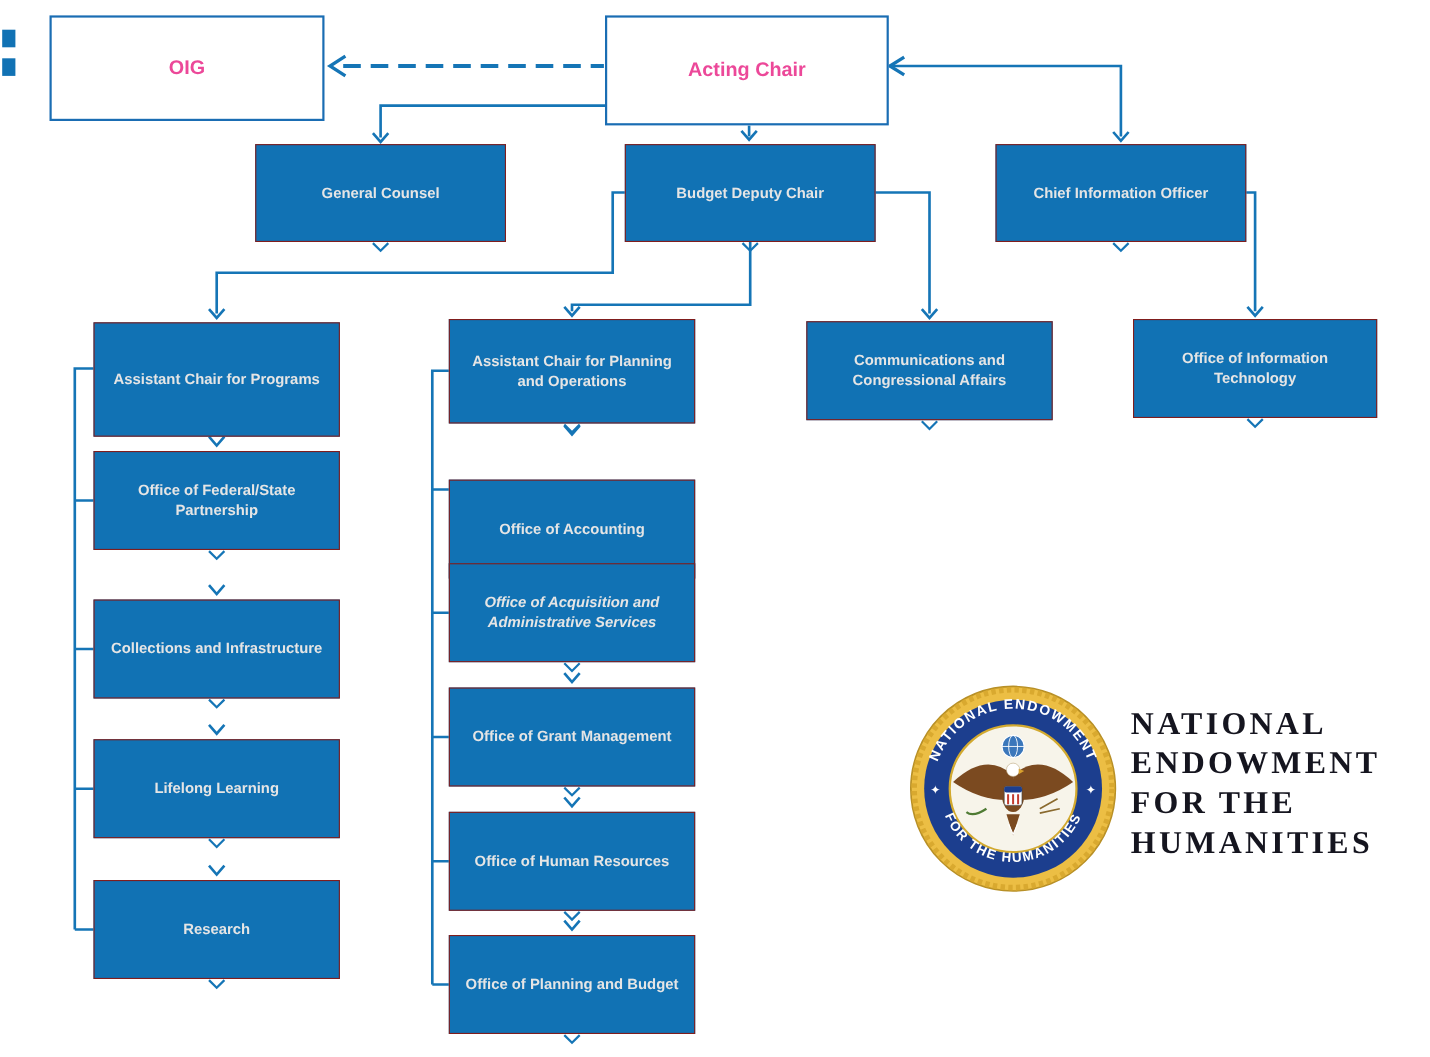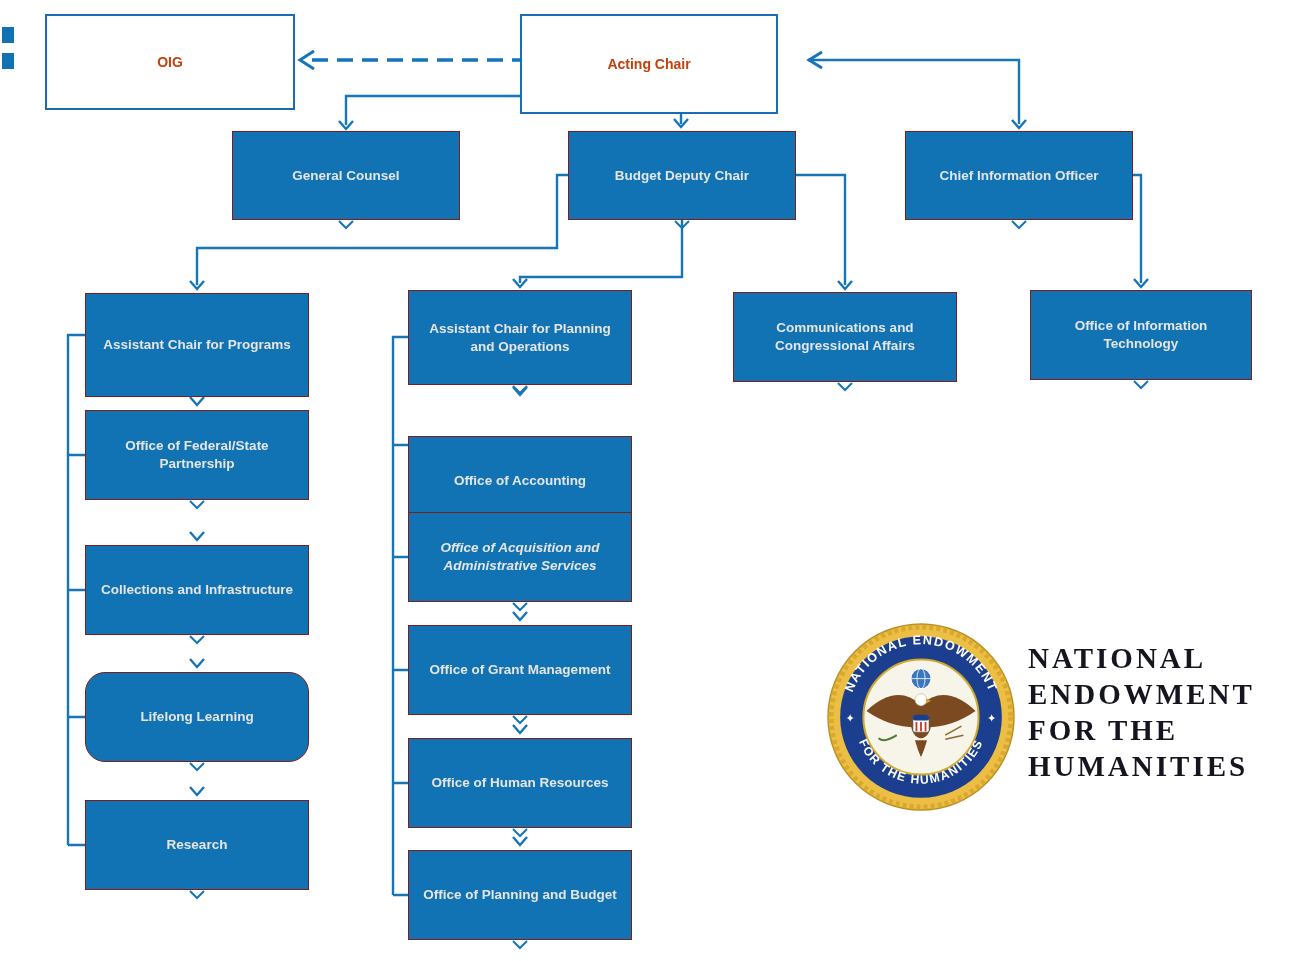--- a/index.html
+++ b/index.html
@@ -8,21 +8,21 @@
     position:relative; width:1300px; height:961px; background:#ffffff;
     font-family:"Liberation Sans","DejaVu Sans",sans-serif; overflow:hidden;
   }
   svg.layer { position:absolute; left:0; top:0; width:1300px; height:961px; }
   .node {
     position:absolute; display:flex; align-items:center; justify-content:center;
     text-align:center; box-sizing:border-box; padding:4px 12px;
     font-weight:bold; font-size:13.5px; line-height:1.3;
   }
   .node.blue { background:#1172b4; color:#e5e5e5; border:1px solid #7f1d1d; }
-  .node.white { background:#ffffff; border:2px solid #1a6db3; color:#c2410c; font-size:14px; }
+  .node.white { background:#ffffff; border:2px solid #1a6db3; color:#ec4899; font-size:18px; }
   .wordmark {
     position:absolute; left:1028px; top:640px;
     font-family:"Liberation Serif","DejaVu Serif",serif;
     font-weight:bold; font-size:29px; line-height:36px;
     letter-spacing:3px; color:#15151f;
   }
   .wordmark div { white-space:nowrap; }
   .seal { position:absolute; left:826px; top:622px; width:190px; height:190px; }
   .artifact { position:absolute; background:#1172b4; }
 </style>
@@ -107,21 +107,21 @@
         <polyline points="513,837 520,845 527,837" stroke="#1575b6" stroke-width="2.4" fill="none"></polyline>
       </g>
   </svg>
 
   <div class="artifact" style="left:2px; top:27px; width:12px; height:16px;"></div>
   <div class="artifact" style="left:2px; top:53px; width:12px; height:16px;"></div>
 
   <div class="node white" style="left:45px; top:14px; width:250px; height:96px;">
     <span>OIG</span>
   </div>
-  <div class="node white" style="left:520px; top:14px; width:258px; height:100px;align-items:center;">
+  <div class="node white" style="left:550px; top:14px; width:258px; height:100px;align-items:center;">
     <span>Acting Chair</span>
   </div>
   <div class="node blue" style="left:232px; top:131px; width:228px; height:89px;">
     <span>General Counsel</span>
   </div>
   <div class="node blue" style="left:568px; top:131px; width:228px; height:89px;">
     <span>Budget Deputy Chair</span>
   </div>
   <div class="node blue" style="left:905px; top:131px; width:228px; height:89px;">
     <span>Chief Information Officer</span>
@@ -137,21 +137,21 @@
   </div>
   <div class="node blue" style="left:1030px; top:290px; width:222px; height:90px;">
     <span>Office of Information Technology</span>
   </div>
   <div class="node blue" style="left:85px; top:410px; width:224px; height:90px;">
     <span>Office of Federal/State Partnership</span>
   </div>
   <div class="node blue" style="left:85px; top:545px; width:224px; height:90px;">
     <span>Collections and Infrastructure</span>
   </div>
-  <div class="node blue" style="left:85px; top:672px; width:224px; height:90px;border-radius:20px;">
+  <div class="node blue" style="left:85px; top:672px; width:224px; height:90px;">
     <span>Lifelong Learning</span>
   </div>
   <div class="node blue" style="left:85px; top:800px; width:224px; height:90px;">
     <span>Research</span>
   </div>
   <div class="node blue" style="left:408px; top:400px; width:224px; height:90px;margin-top:36px;">
     <span>Office of Accounting</span>
   </div>
   <div class="node blue" style="left:408px; top:512px; width:224px; height:90px;font-style:italic;">
     <span>Office of Acquisition and Administrative Services</span>

